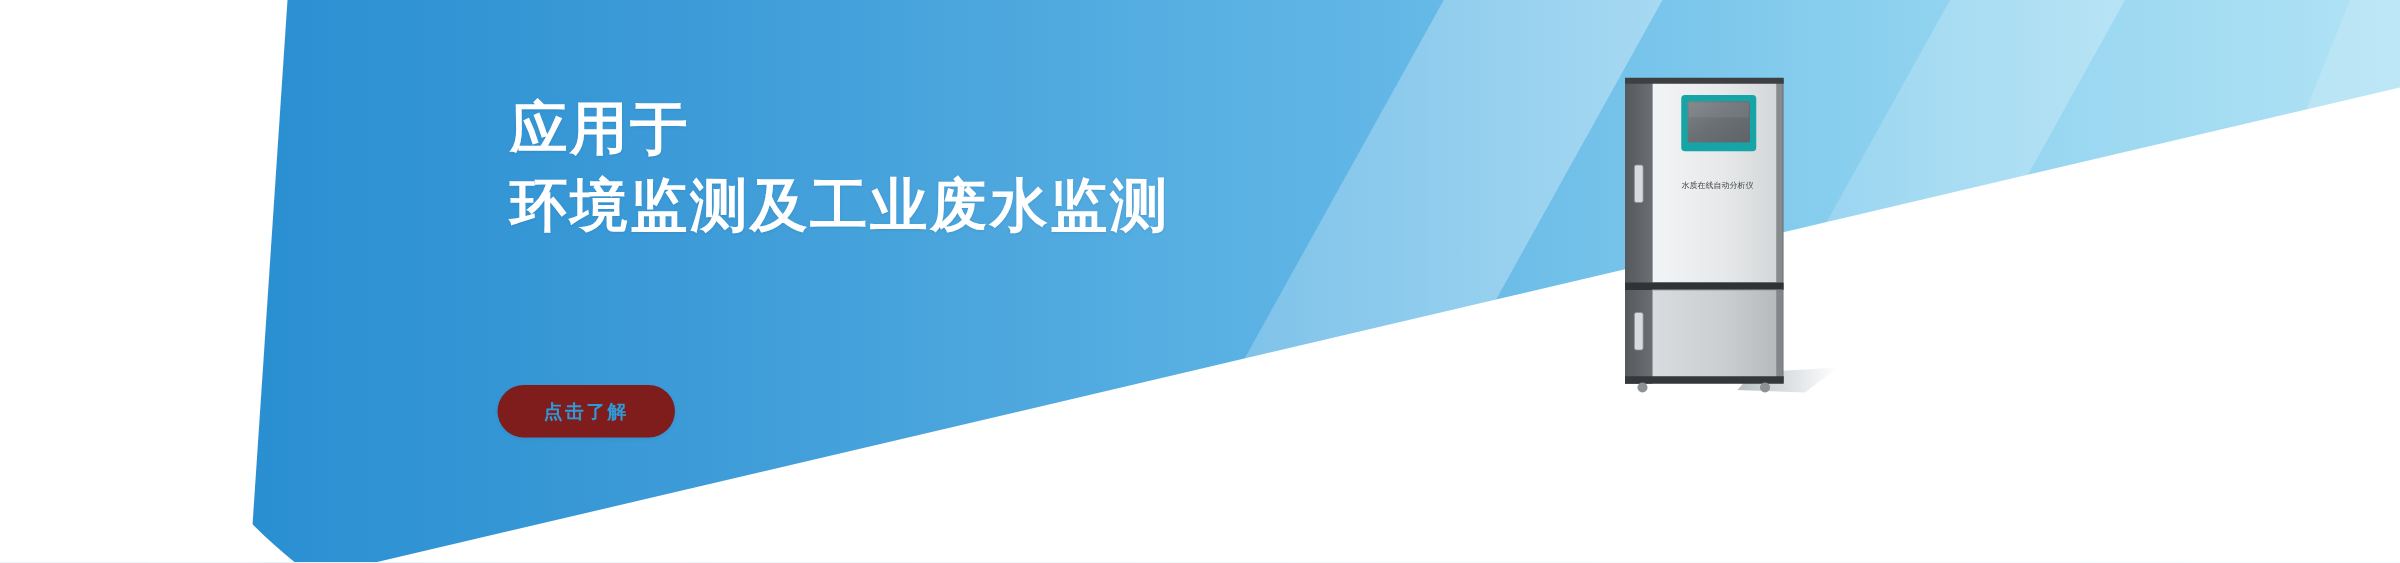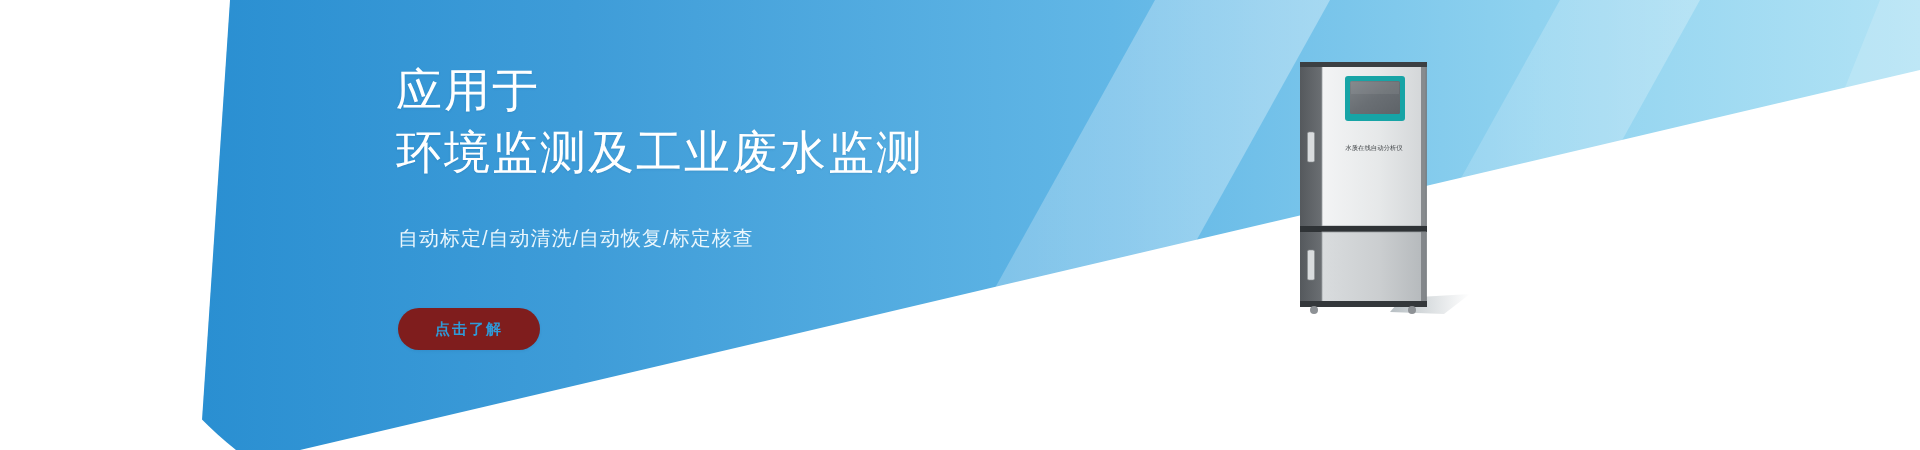--- a/index.html
+++ b/index.html
@@ -36,24 +36,24 @@
     top: 0;
     width: 720px;
     height: 450px;
     z-index: 5;
   }
 
   .headline {
     position: absolute;
     top: 60px;
     left: 0;
-    margin: 0;
+    margin: 12px;
     color: #ffffff;
     font-size: 46px;
-    font-weight: 400;
+    font-weight: 700;
     line-height: 1.34;
     letter-spacing: 2px;
     white-space: pre-line;
     text-shadow: 0 1px 2px rgba(30,90,140,.18);
   }
 
   .subhead {
     position: absolute;
     top: 225px;
     left: 2px;
@@ -197,18 +197,17 @@
 
       <circle cx="20" cy="248" r="4" fill="#8d9195"></circle>
       <circle cx="118" cy="248" r="4" fill="#8d9195"></circle>
     </svg>
   </div>
 
   <div class="content">
     <h1 class="headline">应用于
 环境监测及工业废水监测</h1>
 
-    <p class="subhead">自动标定/自动清洗/自动恢复/标定核查</p>
 
     <button class="cta">点击了解</button>
   </div>
 
 </div>
 
 </body></html>

